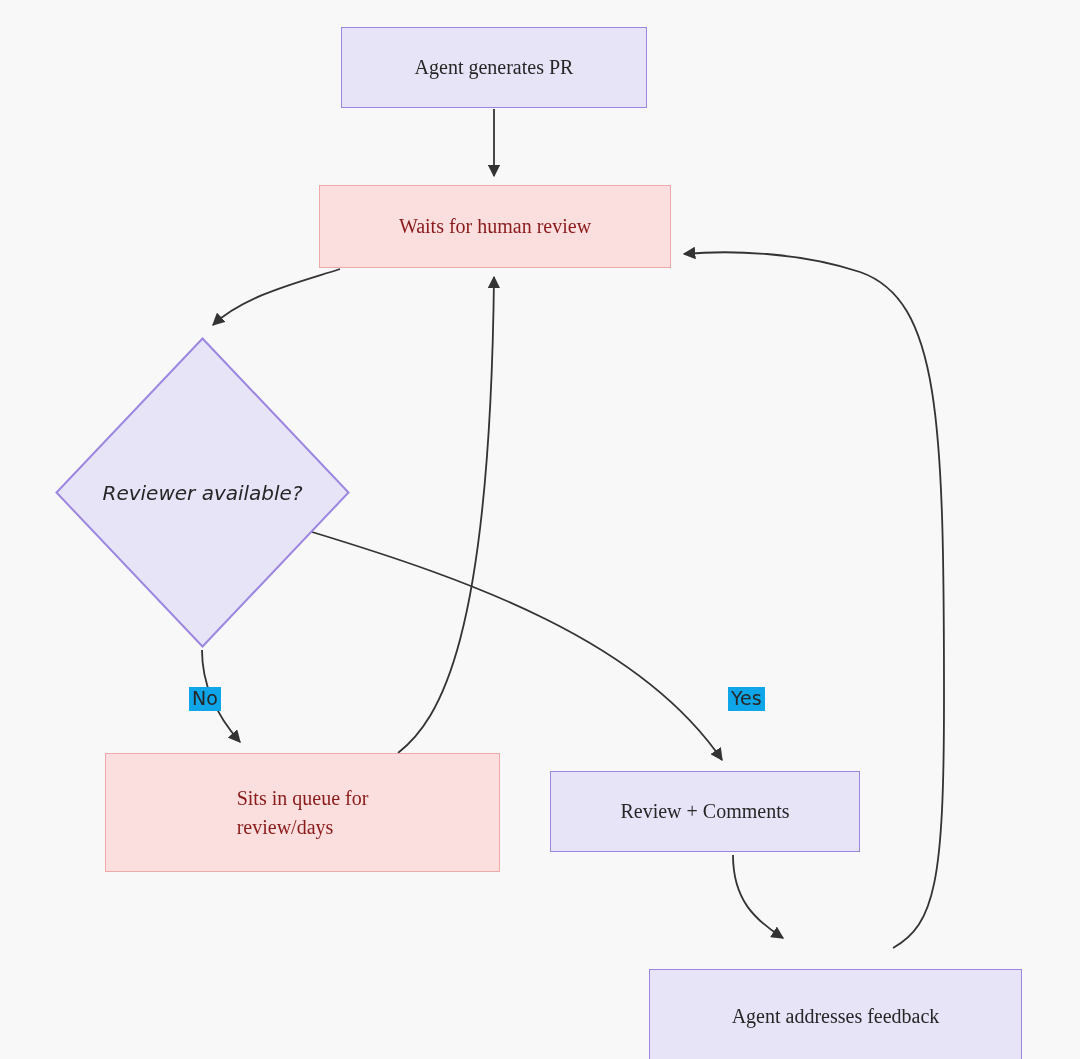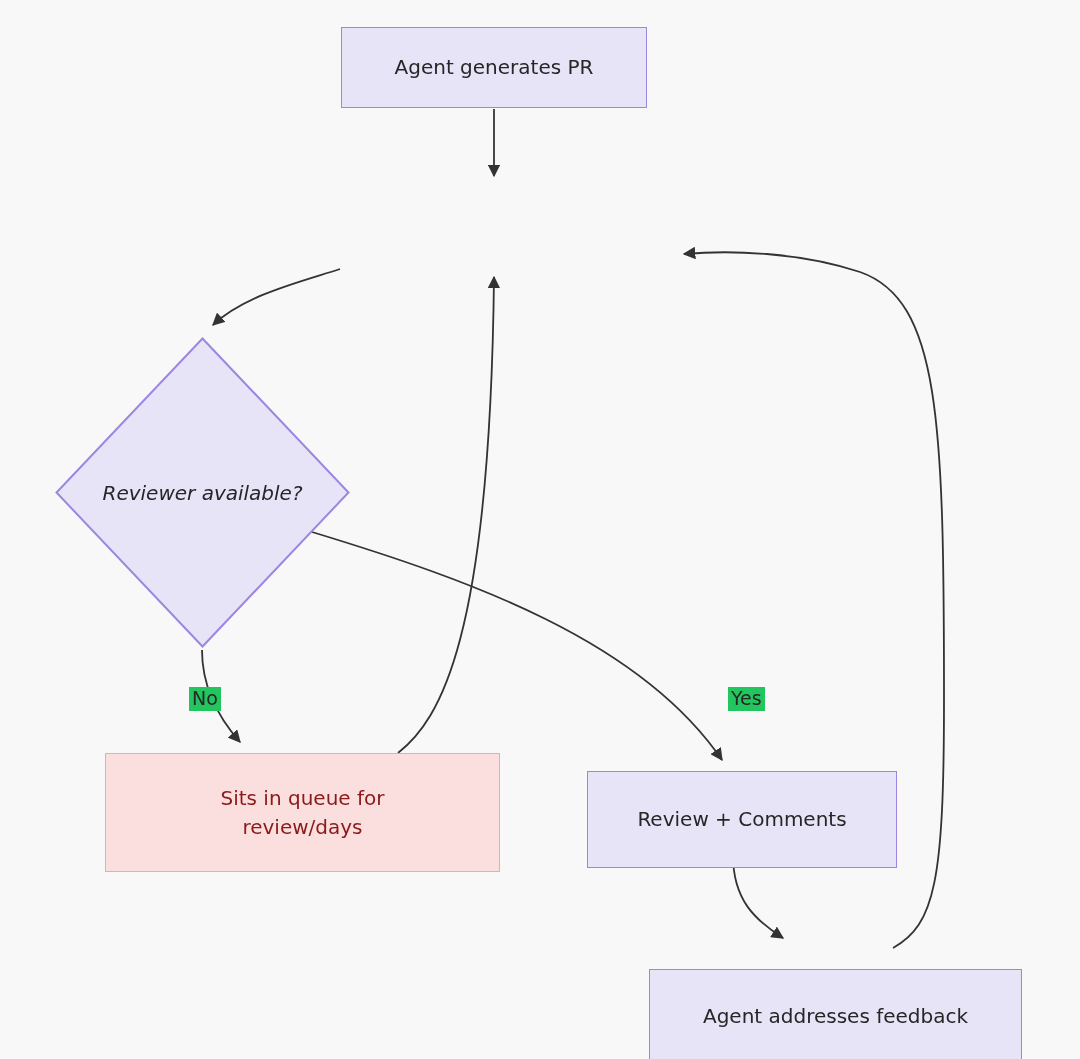--- a/index.html
+++ b/index.html
@@ -25,22 +25,23 @@
     top: 0;
     width: 1080px;
     height: 1059px;
   }
   .node {
     position: absolute;
     box-sizing: border-box;
     display: flex;
     align-items: center;
     justify-content: center;
-    text-align: center;
+    text-align: left;
     line-height: 1.45;
+    font-family: Liberation Serif, serif;
   }
   .node-rect {
     border-width: 1.5px;
     border-style: solid;
   }
   .node.process {
     background: #e8e4f8;
     border-color: #9c86e0;
     color: #262626;
   }
@@ -71,21 +72,21 @@
   .diamond-label {
     position: relative;
     font-size: 20px;
     color: #262626;
     z-index: 2;
     white-space: nowrap;
     font-style: italic;
   }
   .edge-label {
     position: absolute;
-    background: #22c55e;
+    background: #0ea5e9;
     color: #262626;
     font-size: 19px;
     padding: 1px 3px;
     line-height: 1.15;
     white-space: nowrap;
   }
 </style>
 </head>
 <body>
 
@@ -110,34 +111,37 @@
 
     <path d="M 733,855 C 733,900 755,920 783,938" fill="none" stroke="#333333" stroke-width="1.8" marker-end="url(#arrow)"></path>
 
     <path d="M 893,948 C 935,925 944,880 944,700 C 944,420 940,300 860,272 C 800,252 730,250 684,254" fill="none" stroke="#333333" stroke-width="1.8" marker-end="url(#arrow)"></path>
   </svg>
 
   <div class="node node-rect process" style="left:341px; top:27px; width:306px; height:81px;">
     <span class="node-label">Agent generates PR</span>
   </div>
 
+  <div class="node node-rect bottleneck" style="left:319px; top:185px; width:352px; height:83px;">
+    <span class="node-label">Waits for human review</span>
+  </div>
 
   <div class="diamond-wrap" style="left:55px; top:337px; width:295px; height:311px;">
     <svg class="diamond-shape" viewBox="0 0 295 311" preserveAspectRatio="none" xmlns="http://www.w3.org/2000/svg">
       <polygon points="147.5,1.5 293.5,155.5 147.5,309.5 1.5,155.5" fill="#e8e4f8" stroke="#9c86e0" stroke-width="2"></polygon>
     </svg>
     <span class="diamond-label">Reviewer available?</span>
   </div>
 
   <div class="node node-rect bottleneck" style="left:105px; top:753px; width:395px; height:119px;">
     <span class="node-label">Sits in queue for
 review/days</span>
   </div>
 
-  <div class="node node-rect process" style="left:587px; top:771px; width:310px; height:97px;">
+  <div class="node node-rect process" style="left:550px; top:771px; width:310px; height:81px;">
     <span class="node-label">Review + Comments</span>
   </div>
 
   <div class="node node-rect process" style="left:649px; top:969px; width:373px; height:94px;">
     <span class="node-label">Agent addresses feedback</span>
   </div>
 
   <span class="edge-label" style="left:189px; top:687px;">No</span>
   <span class="edge-label" style="left:713px; top:687px;margin-left:15px;">Yes</span>
 

